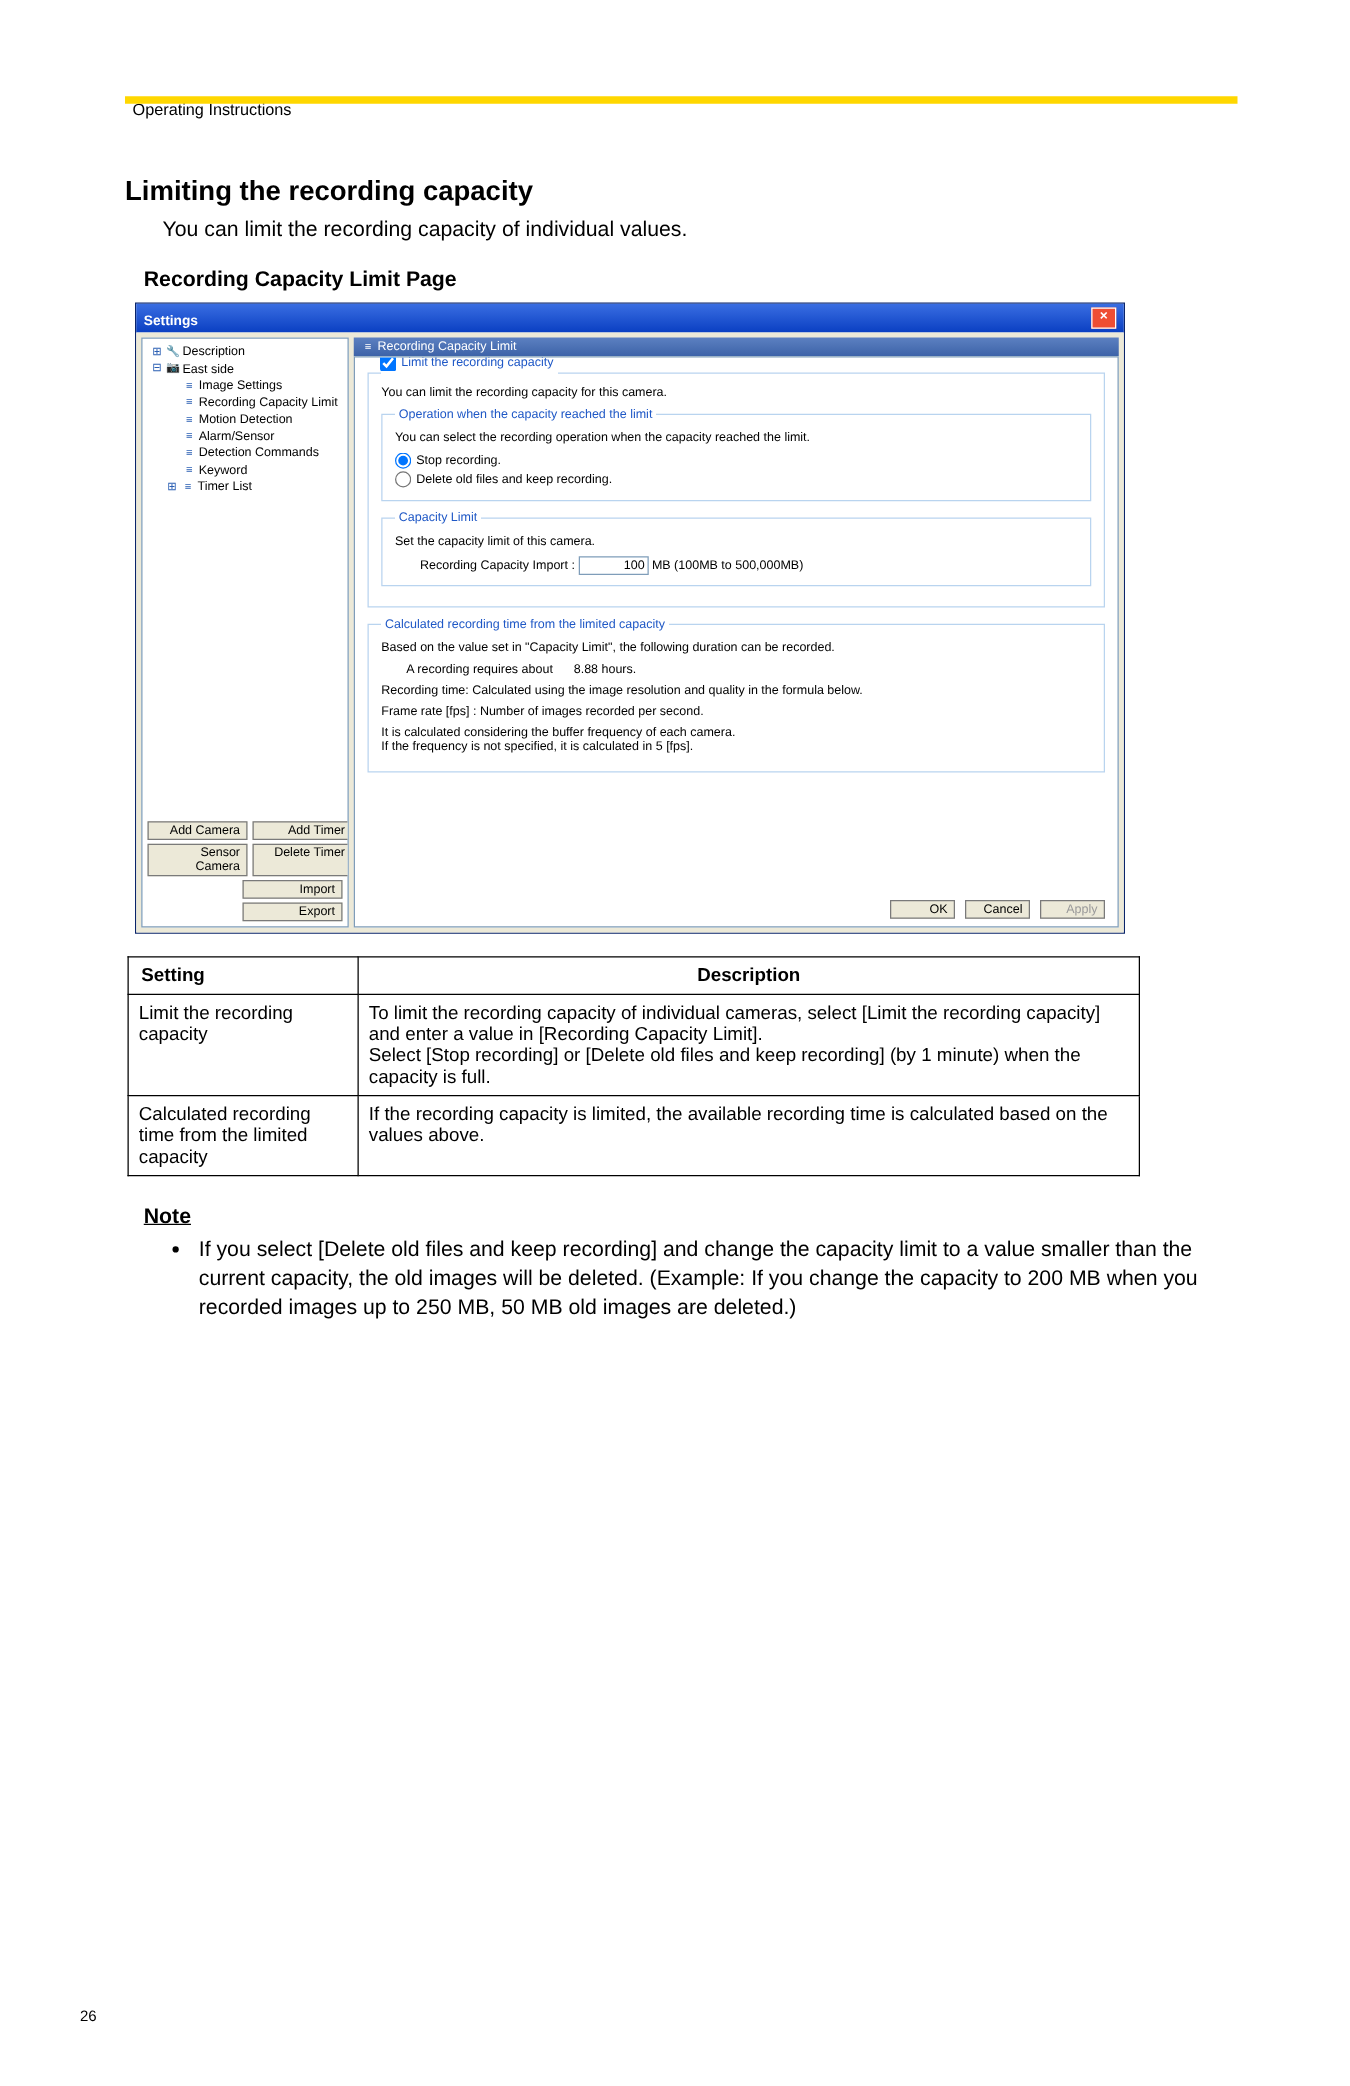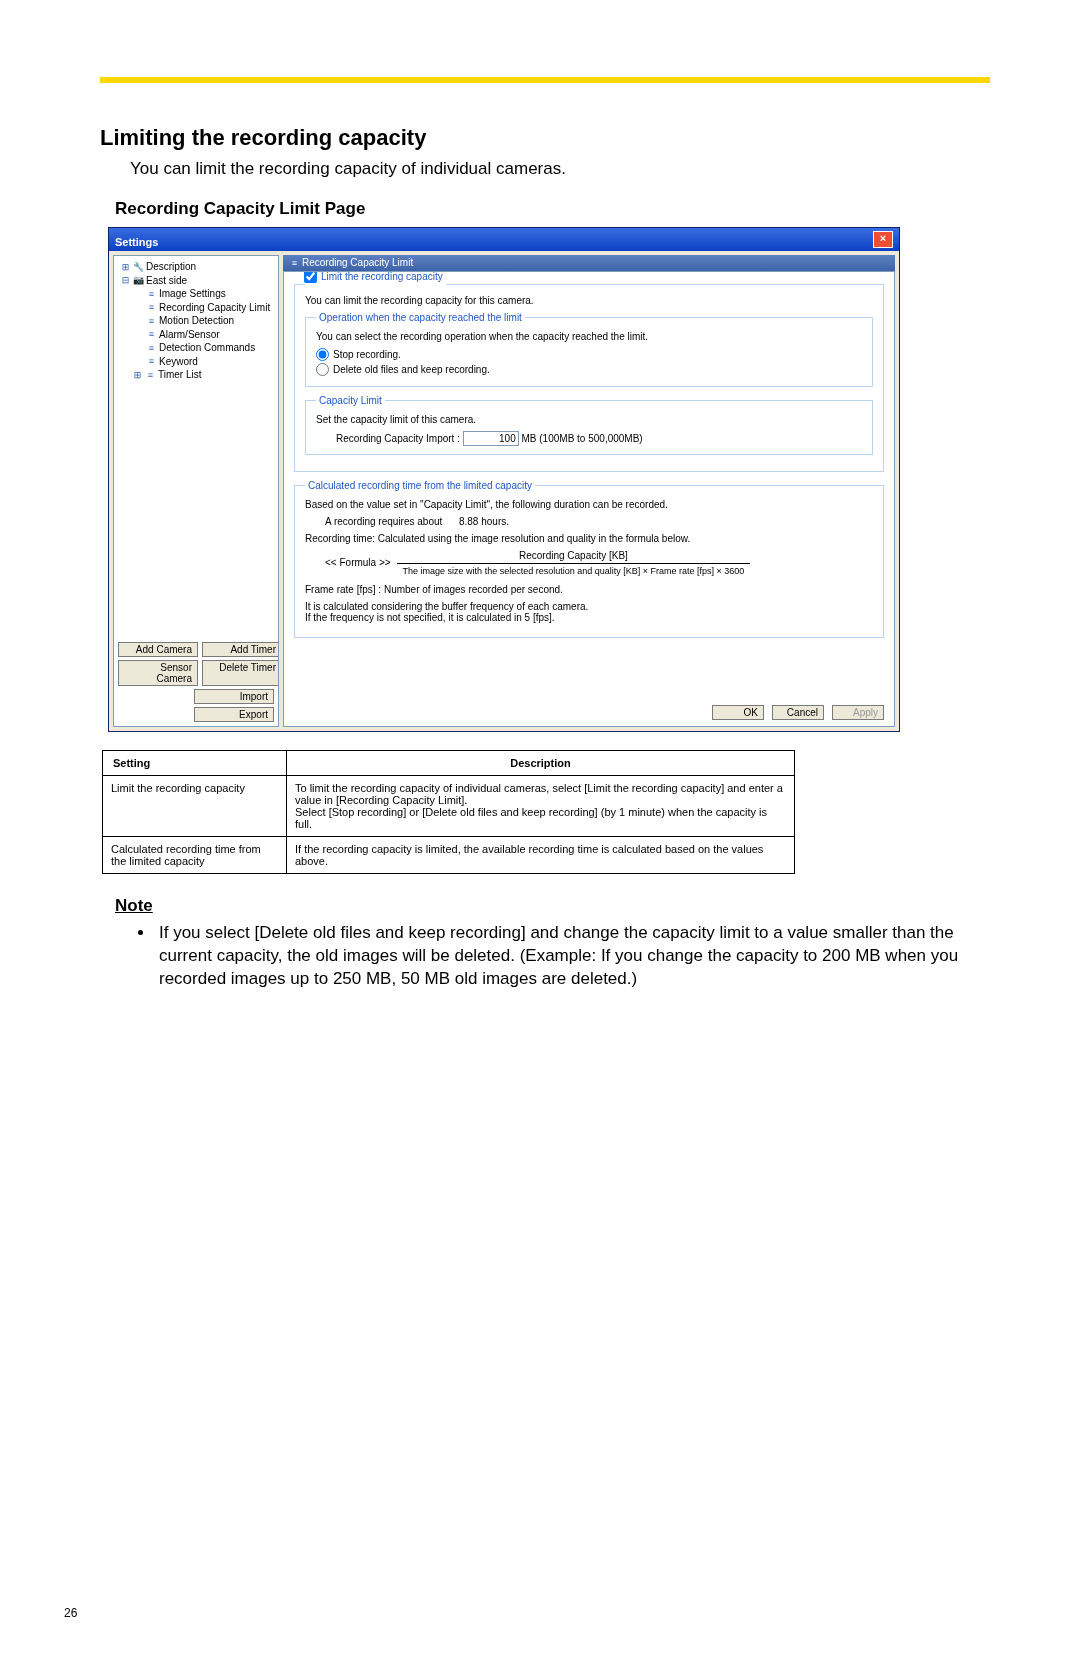--- a/index.html
+++ b/index.html
@@ -187,23 +187,23 @@
     position: absolute;
     right: 10px;
     bottom: 6px;
     display: flex;
     gap: 8px;
   }
   .win-btn.apply { color:#9a9a9a; }
   
   table.desc {
     border-collapse: collapse;
-    width: 693px;
+    width: 810px;
     margin: 12px 0 22px 2px;
-    font-size: 11px;
+    font-size: 15px;
     padding-left: 19px;
   }
   table.desc th, table.desc td {
     border: 1.2px solid #000;
     padding: 6px 8px;
     vertical-align: top;
     text-align: left;
   }
   table.desc th {
     font-weight: bold;
@@ -228,24 +228,25 @@
     position: absolute;
     left: 64px;
     bottom: 50px;
     font-size: 12px;
   }
 </style>
 </head>
 <body>
 
 <div class="page">
+  <div class="header-text">Operating Instructions</div>
   <div class="yellow-bar"></div>
 
   <div class="title">Limiting the recording capacity</div>
-  <div class="intro">You can limit the recording capacity of individual cameras.</div>
+  <div class="intro">You can limit the recording capacity of individual values.</div>
   <div class="subhead">Recording Capacity Limit Page</div>
 
   <div class="settings-window">
     <div class="titlebar">
       <span>Settings</span>
       <span class="close-btn">×</span>
     </div>
     <div class="settings-body">
       <div class="sidebar">
         <div class="tree">
@@ -315,27 +316,20 @@
 
           <fieldset class="fs">
             <legend>Calculated recording time from the limited capacity</legend>
             <div class="fs-text">Based on the value set in "Capacity Limit", the following duration can be recorded.</div>
             <div style="margin-left:20px;" class="fs-text">
               <span>A recording requires about</span>
               &nbsp;&nbsp;&nbsp;&nbsp;
               <span>8.88  hours.</span>
             </div>
             <div class="fs-text">Recording time: Calculated using the image resolution and quality in the formula below.</div>
-            <div style="display:flex; align-items:center; margin:6px 0 8px 20px;">
-              <span>&lt;&lt; Formula &gt;&gt;</span>
-              <span class="formula-box">
-                <div class="formula-line" style="text-align:center;">Recording Capacity [KB]</div>
-                <div class="formula-denom">The image size with the selected resolution and quality [KB] × Frame rate [fps] × 3600</div>
-              </span>
-            </div>
             <div class="fs-text">Frame rate [fps] : Number of images recorded per second.</div>
             <div class="fs-text" style="white-space:pre-line;">It is calculated considering the buffer frequency of each camera.
 If the frequency is not specified, it is calculated in 5 [fps].</div>
           </fieldset>
 
           <div class="bottom-btns">
             <div class="win-btn small">OK</div>
             <div class="win-btn small">Cancel</div>
             <div class="win-btn small apply">Apply</div>
           </div>

